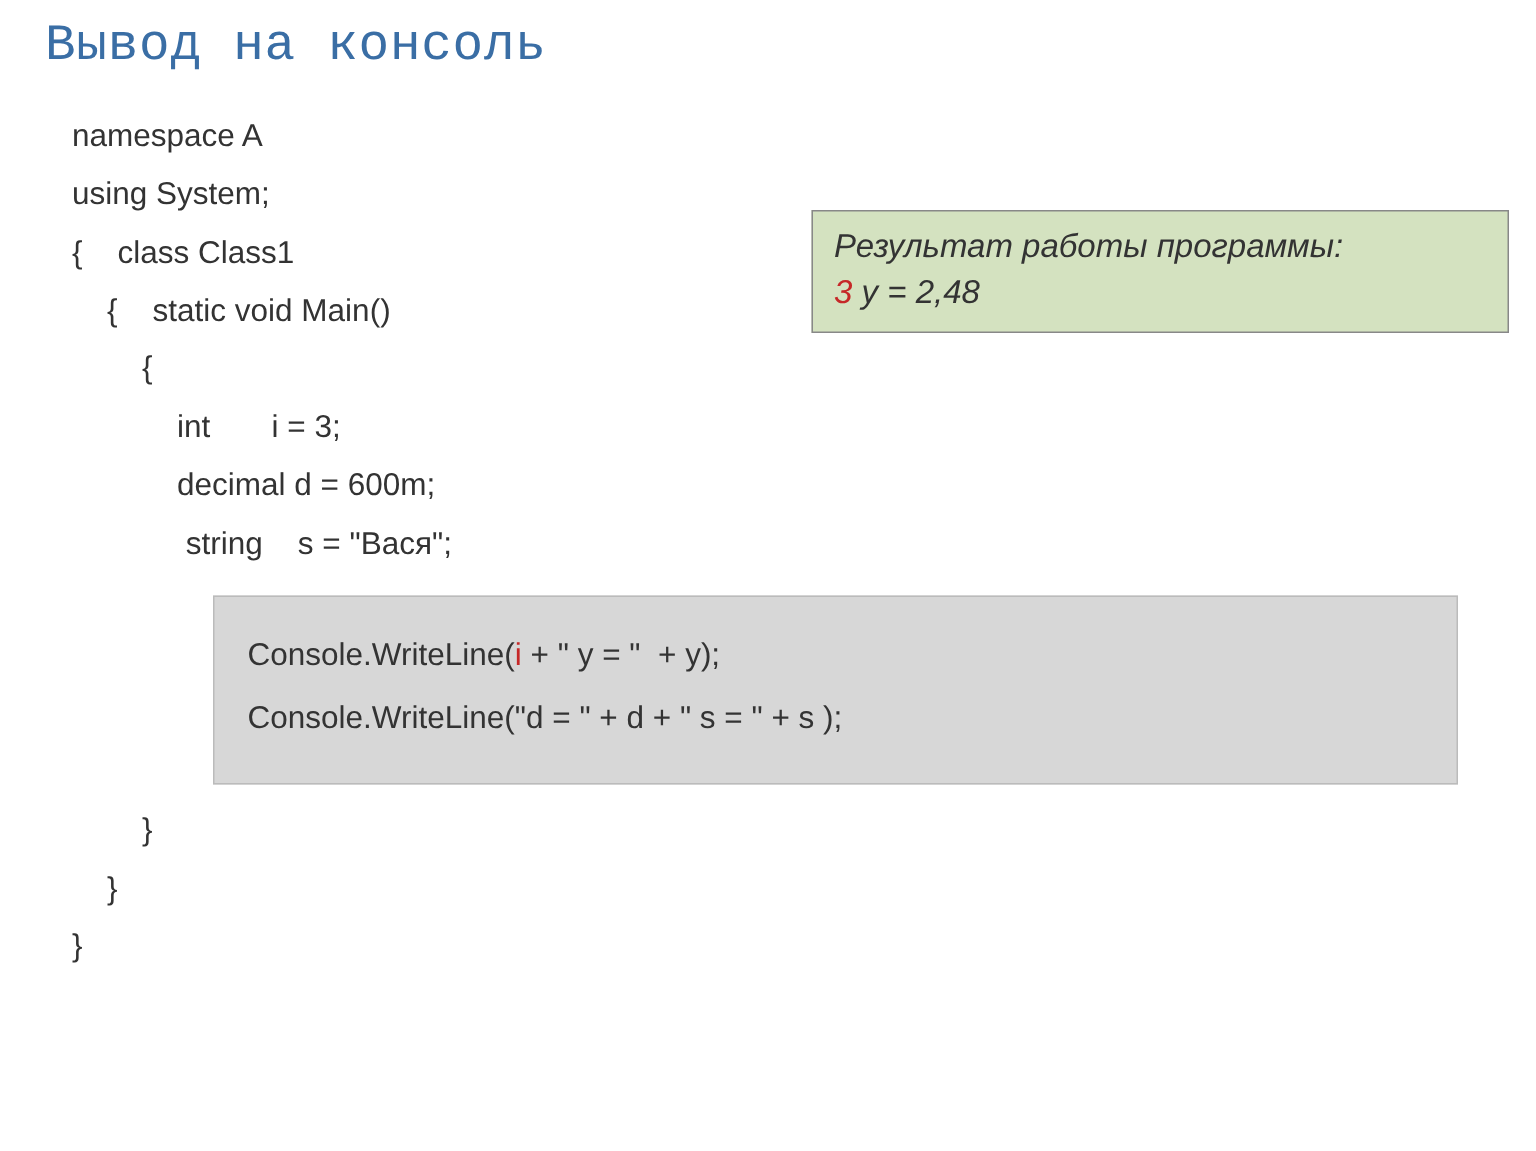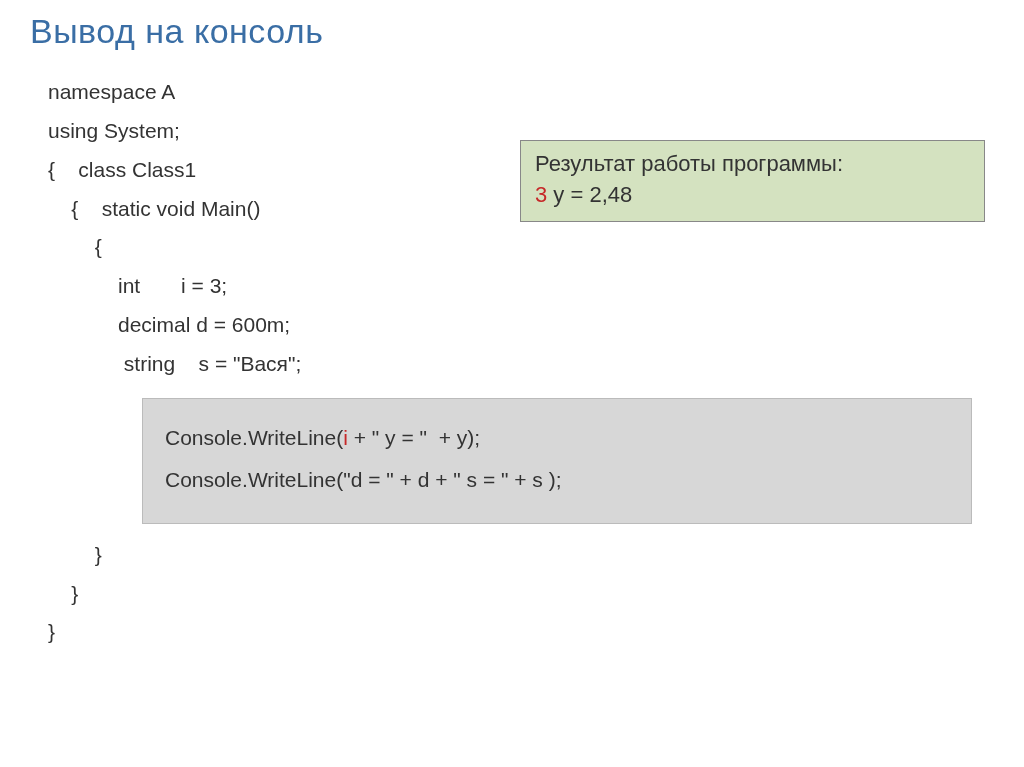--- a/index.html
+++ b/index.html
@@ -11,39 +11,41 @@
     padding: 12px 30px;
     position: relative;
     color: #333;
   }
   .title {
     font-size: 34px;
     color: #3a6ea5;
     font-weight: normal;
     margin-bottom: 22px;
     letter-spacing: 0.5px;
+    font-family: Liberation Mono, monospace;
   }
   .code-area {
     font-size: 21px;
     color: #333;
     line-height: 1.85;
     font-family: Verdana, Geneva, sans-serif;
     margin-left: 18px;
   }
   .result-box {
     position: absolute;
     top: 140px;
-    left: 520px;
+    left: 541px;
     width: 465px;
     background: #d4e2c0;
     border: 1.5px solid #888;
     padding: 8px 14px 10px 14px;
     font-size: 22px;
     color: #333;
     line-height: 1.4;
+    font-style: italic;
   }
   .red { color: #c62828; }
   .highlight-block {
     background: #d7d7d7;
     border: 1px solid #bbb;
     margin: 14px 0 12px 94px;
     padding: 18px 22px 22px 22px;
     width: 830px;
     font-size: 21px;
     line-height: 2.0;

